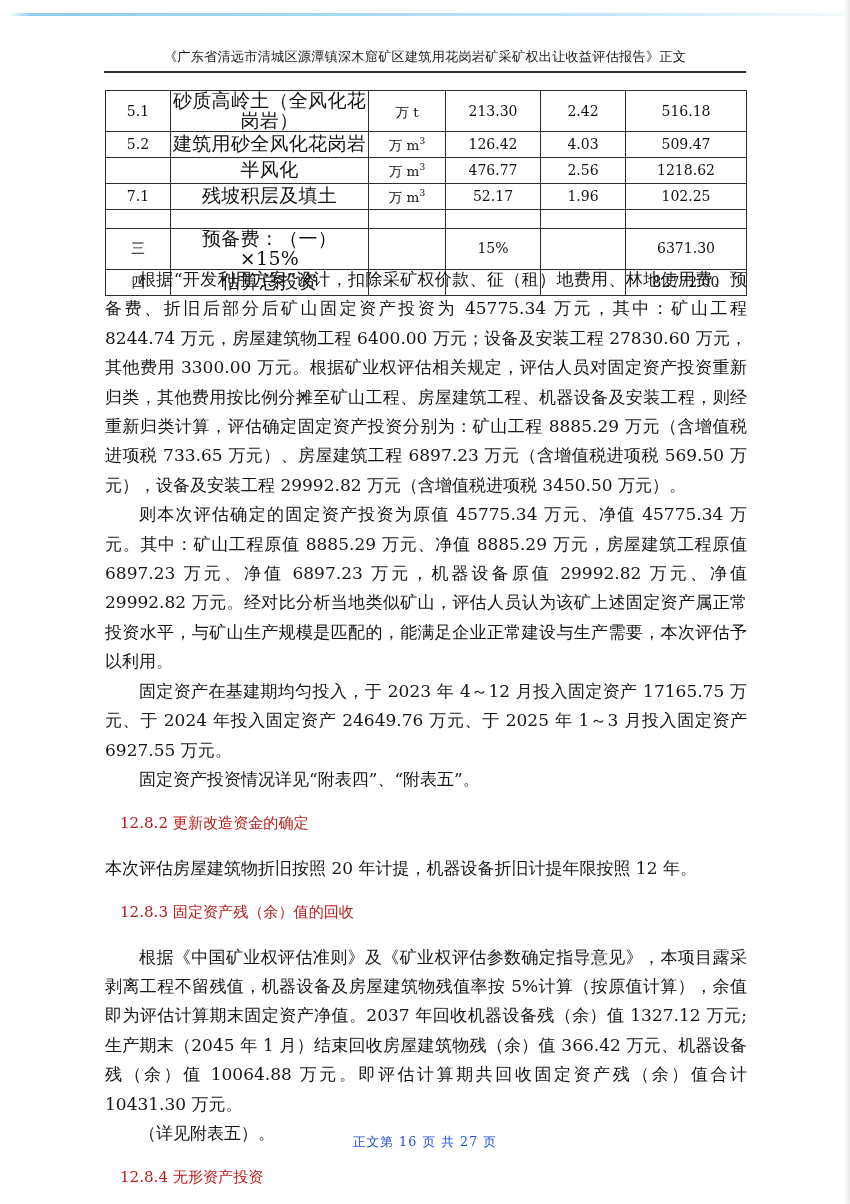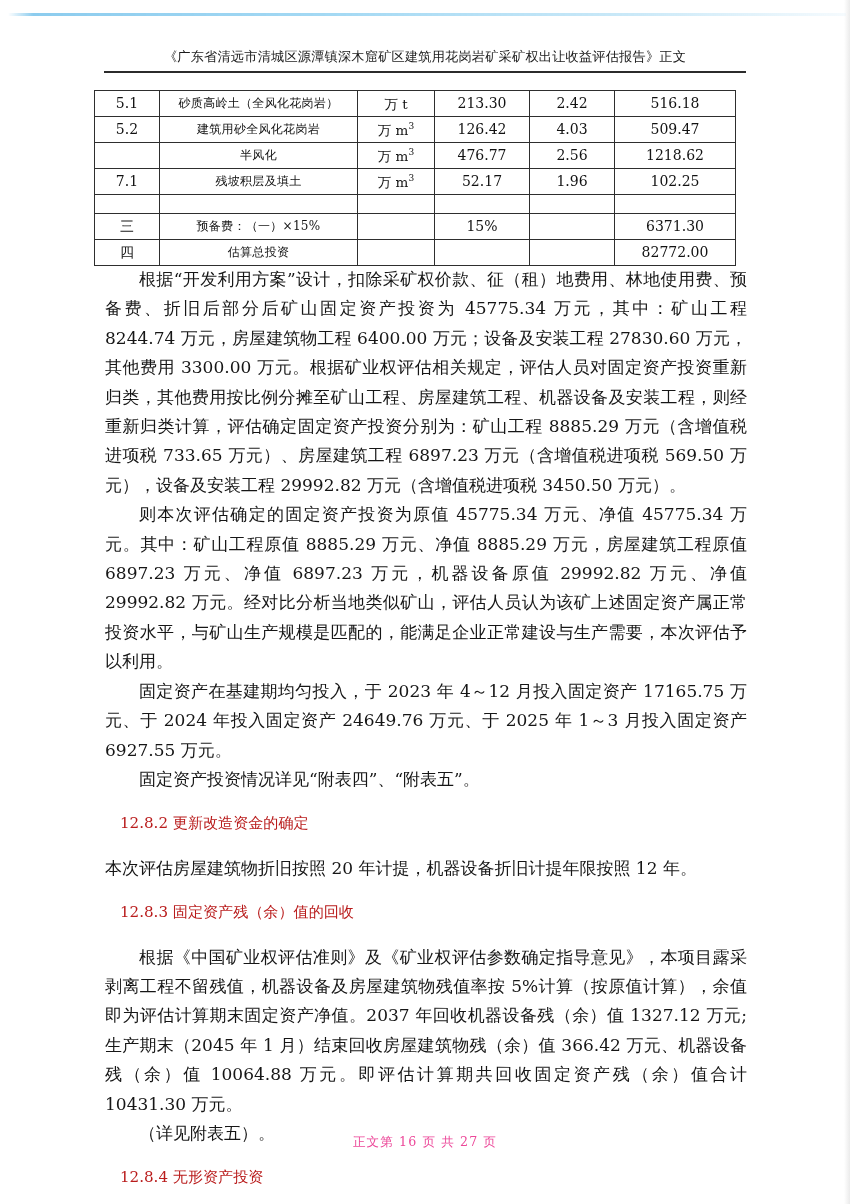--- a/index.html
+++ b/index.html
@@ -59,39 +59,39 @@
   }
   #header .header-rule {
     margin-top: 5px;
     border-bottom: 2.2px solid #2b2b2b;
     width: 100%;
   }
 
   
   #invest-table {
     position: absolute;
-    left: 94px;
+    left: 105px;
     top: 90px;
     width: 641px;
     border-collapse: collapse;
     table-layout: fixed;
     font-size: 14px;
   }
   #invest-table td {
     border: 1.1px solid #2e2e2e;
     height: 25px;
     padding: 0 2px;
     text-align: center;
     vertical-align: middle;
     line-height: 1.05;
     color: #121212;
     font-family: "DejaVu Serif", "Liberation Serif", serif;
   }
   #invest-table td.c-idx   { width: 60px; }
-  #invest-table td.c-name  { width: 193px; font-size: 12px; letter-spacing: 0.3px; }
+  #invest-table td.c-name  { width: 193px; font-size: 19px; letter-spacing: 0.3px; }
   #invest-table td.c-unit  { width: 72px; font-size: 13.5px; }
   #invest-table td.c-qty   { width: 90px; margin-top: 47px; }
   #invest-table td.c-price { width: 80px; }
   #invest-table td.c-amt   { width: 116px; }
   #invest-table td.blankrow { height: 18px; }
   sup { font-size: 9px; vertical-align: super; }
 
   
   #body-text {
     position: absolute;
@@ -123,21 +123,21 @@
   #footer {
     position: absolute;
     left: 0;
     top: 1131px;
     width: 850px;
     text-align: center;
   }
   #footer .footer-text {
     font-size: 12.6px;
     letter-spacing: 1.1px;
-    color: #ec4899;
+    color: #1d4ed8;
     font-family: "DejaVu Serif", "Liberation Serif", serif;
   }
 </style>
 </head>
 <body>
 
 <div id="page">
 
   <div id="scan-line-top"></div>
   <div id="scan-edge-right"></div>

